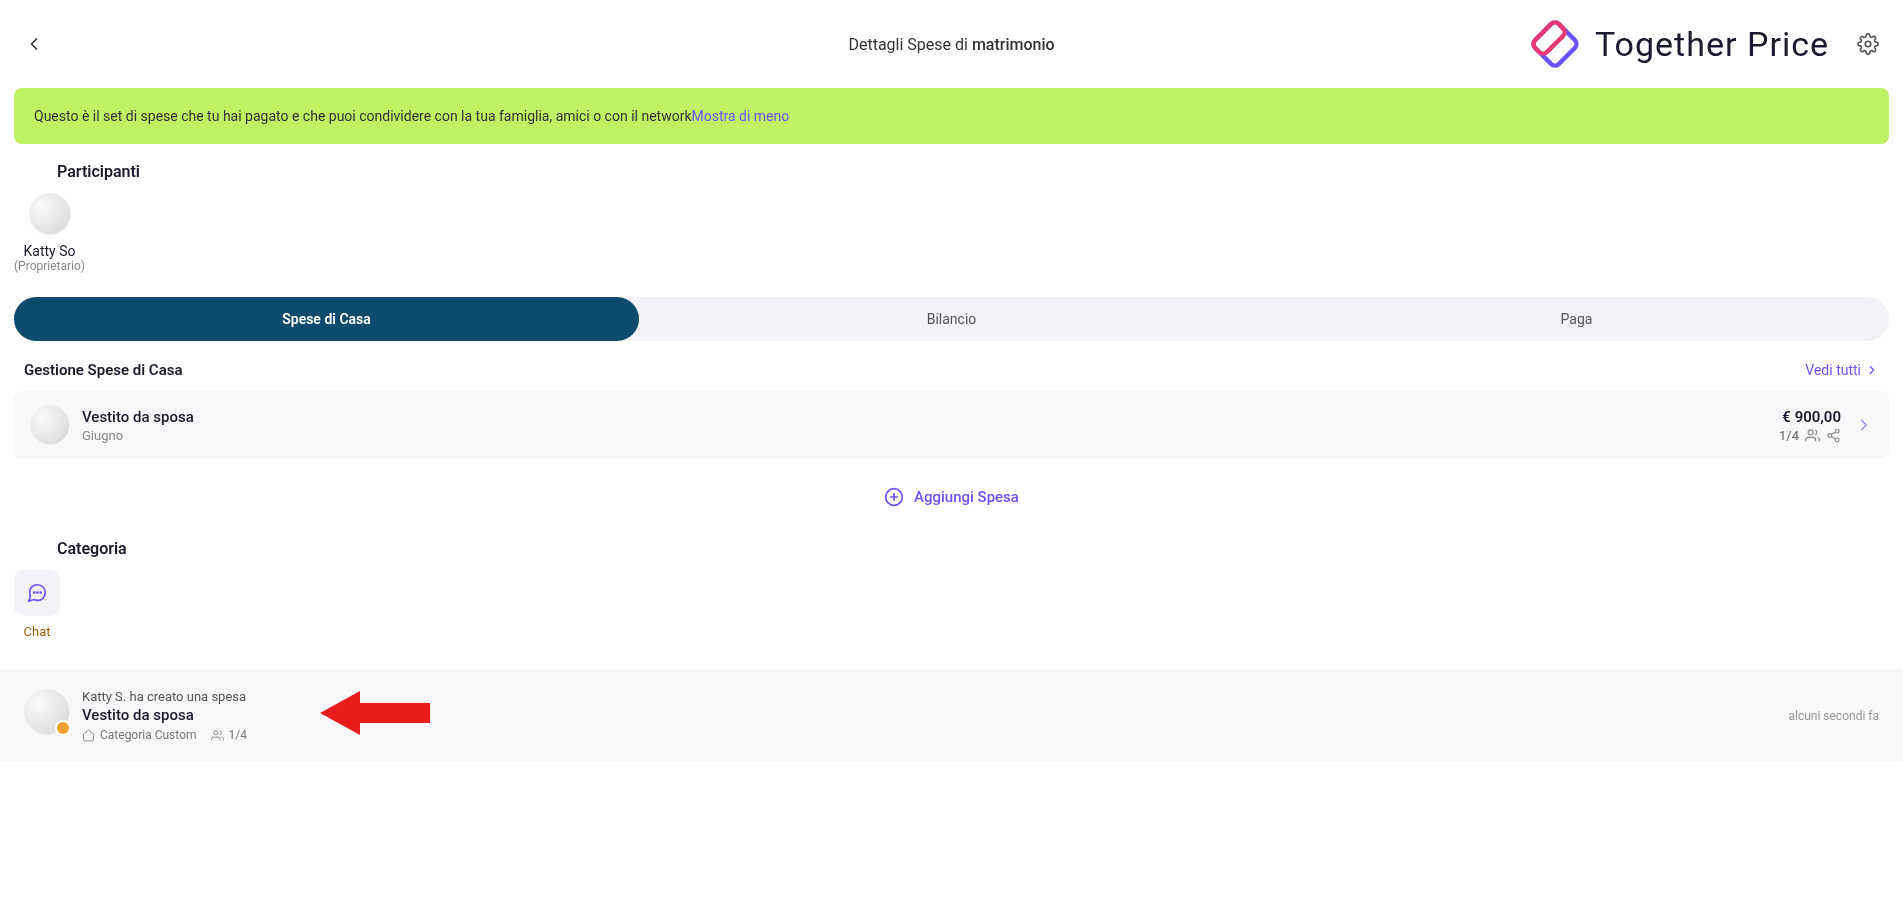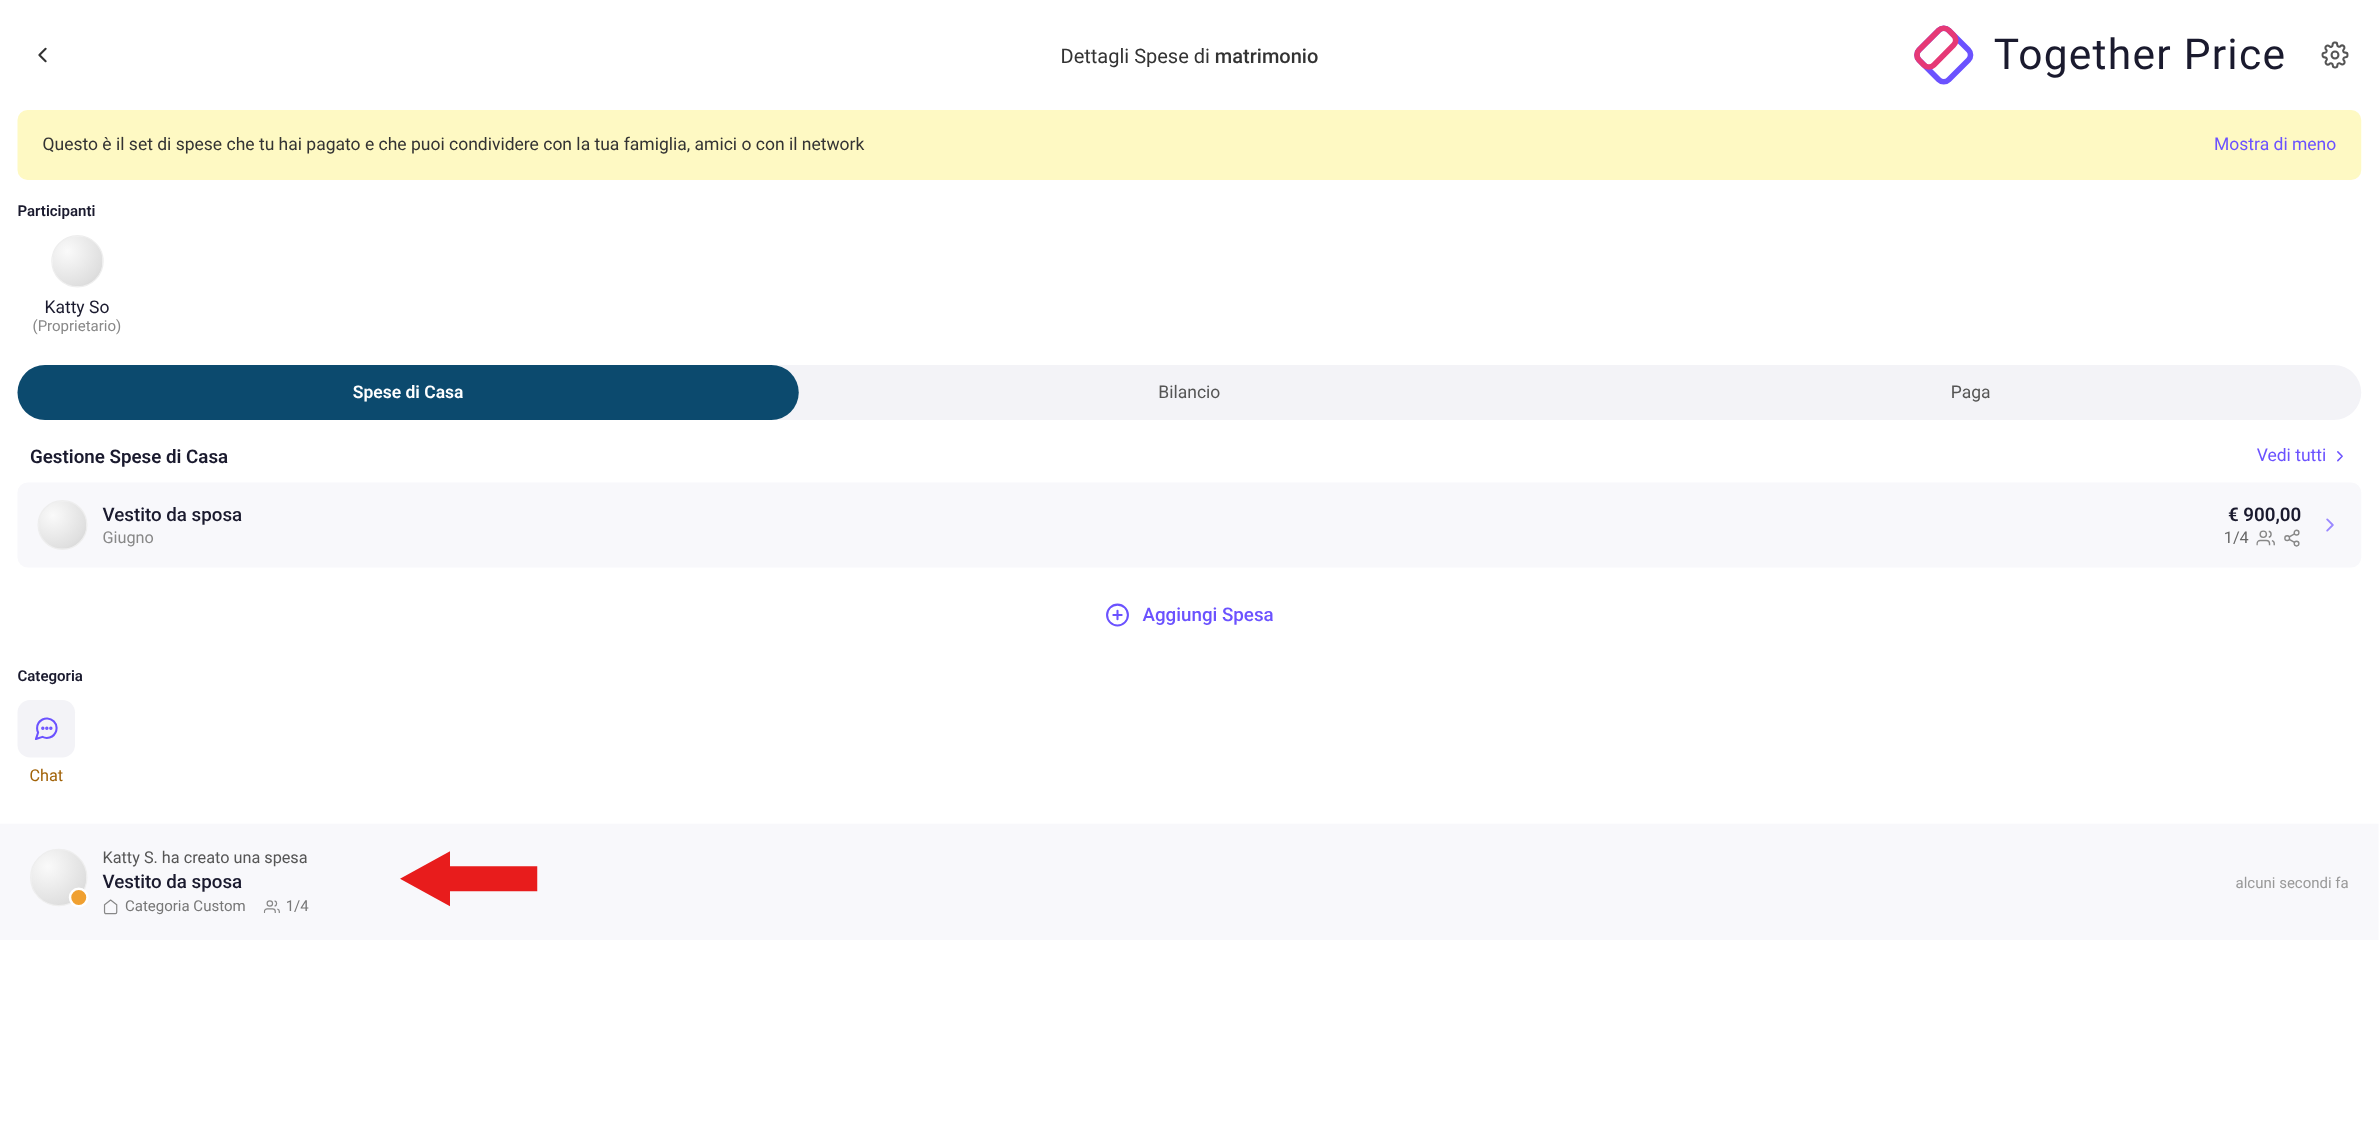--- a/index.html
+++ b/index.html
@@ -6,28 +6,28 @@
     body { font-family: -apple-system, BlinkMacSystemFont, 'Segoe UI', Roboto, Arial, sans-serif; background: #fff; color: #1a1a2e; width: 1903px; }
     
     .header { display: flex; align-items: center; padding: 16px 24px; position: relative; }
     .back-btn { cursor: pointer; display: flex; align-items: center; }
     .page-title { position: absolute; left: 50%; transform: translateX(-50%); font-size: 16px; color: #333; }
     .page-title .em { font-weight: 500; }
     .logo-wrap { margin-left: auto; display: flex; align-items: center; gap: 12px; }
     .logo-text { font-size: 34px; font-weight: 400; letter-spacing: 1px; color: #1a1a2e; }
     .settings-btn { margin-left: 16px; cursor: pointer; }
 
-    .info-bar { margin: 0 14px 18px 14px; background: #fef9c3; border-radius: 8px; padding: 20px 20px; display: flex; justify-content: space-between; align-items: center; }
+    .info-bar { margin: 0 14px 18px 14px; background: #bef264; border-radius: 8px; padding: 20px 20px; display: flex; align-items: center; }
     .info-text { font-size: 14px; color: #333; }
     .show-less { font-size: 14px; color: #6b52ff; cursor: pointer; }
 
     .section { padding: 0 14px; }
-    .section-title { font-size: 12px; font-weight: 600; color: #1a1a2e; margin-bottom: 12px; }
-
-    .participants { display: flex; gap: 20px; margin-bottom: 24px; padding: 0 26px; }
+    .section-title { font-size: 16px; font-weight: 600; color: #1a1a2e; margin-bottom: 12px; margin-left: 43px; }
+
+    .participants { display: flex; gap: 20px; margin-bottom: 24px; padding: 0 14px; }
     .participant { display: flex; flex-direction: column; align-items: center; }
     .avatar { width: 42px; height: 42px; border-radius: 50%; background: radial-gradient(circle at 30% 30%, #fafafa, #e0e0e0 70%, #d0d0d0); border: 1px solid #eee; }
     .avatar-sm { width: 40px; height: 40px; border-radius: 50%; background: radial-gradient(circle at 30% 30%, #fafafa, #e0e0e0 70%, #d0d0d0); border: 1px solid #eee; flex-shrink: 0; }
     .avatar-xs { width: 46px; height: 46px; border-radius: 50%; background: radial-gradient(circle at 30% 30%, #fafafa, #e0e0e0 70%, #d0d0d0); border: 1px solid #eee; flex-shrink: 0; position: relative; }
     .avatar-badge { position: absolute; bottom: -2px; right: -2px; width: 16px; height: 16px; border-radius: 50%; background: #f0a030; border: 2px solid #fff; }
     .p-name { font-size: 14px; margin-top: 8px; }
     .p-role { font-size: 12px; color: #888; }
 
     .tabs { display: flex; background: #f3f3f7; border-radius: 24px; margin: 0 14px 20px 14px; }
     .tab { flex: 1; text-align: center; padding: 14px 0; font-size: 14px; cursor: pointer; border-radius: 24px; color: #555; }

